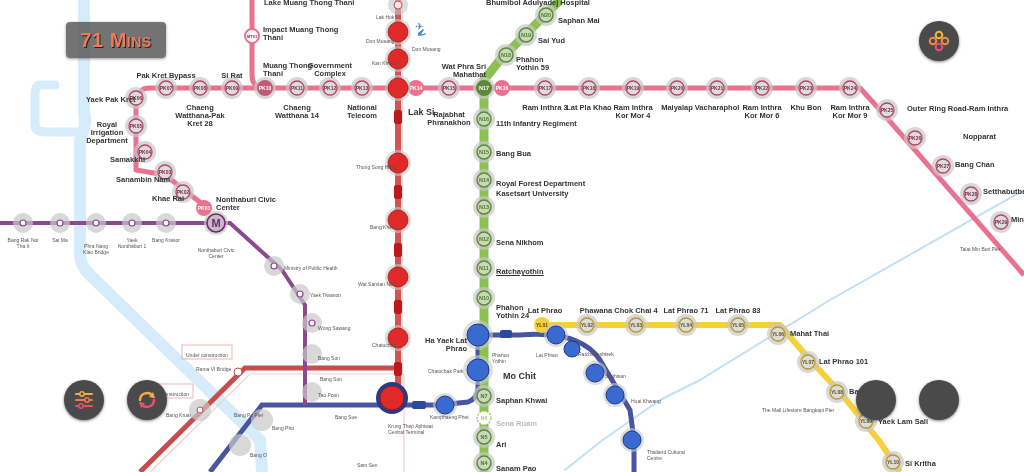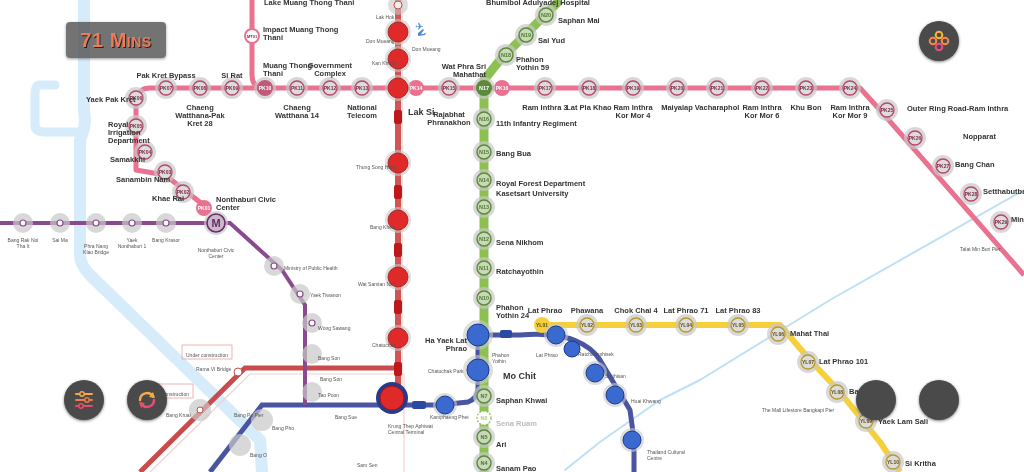--- a/index.html
+++ b/index.html
@@ -339,21 +339,21 @@
       <circle cx="240" cy="445" r="11" fill="#c8c8c8" opacity="0.7"></circle>
   </g>
 
   <rect x="182" y="345" width="50" height="14" fill="none" stroke="#e8a0a0" stroke-width="0.8"></rect>
   <rect x="143" y="384" width="50" height="14" fill="none" stroke="#e8a0a0" stroke-width="0.8"></rect>
 </svg>
 
 <div class="lbl" style="left:264px;top:-1px;">Lake Muang Thong Thani</div>
 <div class="lbl" style="left:263px;top:26px;width:80px;white-space:normal;">Impact Muang Thong Thani</div>
 <div class="lbl" style="left:86px;top:96px;">Yaek Pak Kret</div>
-<div class="lbl" style="left:84px;top:121px;width:46px;text-align:left;white-space:normal;margin-left:24px;">Royal Irrigation Department</div>
+<div class="lbl" style="left:84px;top:121px;width:46px;text-align:center;white-space:normal;">Royal Irrigation Department</div>
 <div class="lbl" style="left:110px;top:156px;">Samakkhi</div>
 <div class="lbl" style="left:116px;top:176px;">Sanambin Nam</div>
 <div class="lbl" style="left:152px;top:195px;">Khae Rai</div>
 <div class="lbl" style="left:216px;top:196px;width:60px;white-space:normal;">Nonthaburi Civic Center</div>
 <div class="lbl c" style="left:166px;top:72px;">Pak Kret Bypass</div>
 <div class="lbl c" style="left:200px;top:104px;width:60px;white-space:normal;">Chaeng Watthana-Pak Kret 28</div>
 <div class="lbl c" style="left:232px;top:72px;">Si Rat</div>
 <div class="lbl" style="left:263px;top:62px;width:50px;white-space:normal;">Muang Thong Thani</div>
 <div class="lbl c" style="left:297px;top:104px;width:50px;white-space:normal;">Chaeng Watthana 14</div>
 <div class="lbl c" style="left:330px;top:62px;width:50px;white-space:normal;">Government Complex</div>
@@ -377,31 +377,31 @@
 
 <div class="lbl" style="left:486px;top:-1px;">Bhumibol Adulyadej Hospital</div>
 <div class="lbl" style="left:558px;top:17px;">Saphan Mai</div>
 <div class="lbl" style="left:538px;top:37px;">Sai Yud</div>
 <div class="lbl" style="left:516px;top:56px;width:40px;white-space:normal;">Phahon Yothin 59</div>
 <div class="lbl" style="left:496px;top:120px;">11th Infantry Regiment</div>
 <div class="lbl" style="left:496px;top:150px;">Bang Bua</div>
 <div class="lbl" style="left:496px;top:180px;">Royal Forest Department</div>
 <div class="lbl" style="left:496px;top:190px;">Kasetsart University</div>
 <div class="lbl" style="left:496px;top:239px;">Sena Nikhom</div>
-<div class="lbl" style="left:496px;top:268px;">Ratchayothin</div>
+<div class="lbl" style="left:496px;top:268px;text-decoration:underline;">Ratchayothin</div>
 <div class="lbl" style="left:496px;top:304px;width:40px;white-space:normal;">Phahon Yothin 24</div>
 <div class="lbl" style="left:411px;top:337px;width:56px;text-align:right;white-space:normal;">Ha Yaek Lat Phrao</div>
 <div class="lbl" style="left:503px;top:372px;font-size:9px;">Mo Chit</div>
 <div class="lbl" style="left:496px;top:397px;">Saphan Khwai</div>
 <div class="lbl fade" style="left:496px;top:420px;">Sena Ruam</div>
 <div class="lbl" style="left:496px;top:441px;">Ari</div>
 <div class="lbl" style="left:496px;top:465px;">Sanam Pao</div>
 
 <div class="lbl c" style="left:545px;top:307px;">Lat Phrao</div>
-<div class="lbl c" style="left:587px;top:307px;">Phawana</div>
+<div class="lbl c" style="left:587px;top:307px;padding-left:18px;">Phawana</div>
 <div class="lbl c" style="left:636px;top:307px;">Chok Chai 4</div>
 <div class="lbl c" style="left:686px;top:307px;">Lat Phrao 71</div>
 <div class="lbl c" style="left:738px;top:307px;">Lat Phrao 83</div>
 <div class="lbl" style="left:790px;top:330px;">Mahat Thai</div>
 <div class="lbl" style="left:819px;top:358px;">Lat Phrao 101</div>
 <div class="lbl" style="left:849px;top:388px;">Bang Kapi</div>
 <div class="lbl" style="left:878px;top:418px;">Yaek Lam Sali</div>
 <div class="lbl" style="left:905px;top:460px;">Si Kritha</div>
 
 <div class="lbl sm" style="left:376px;top:14px;">Lak Hok</div>

